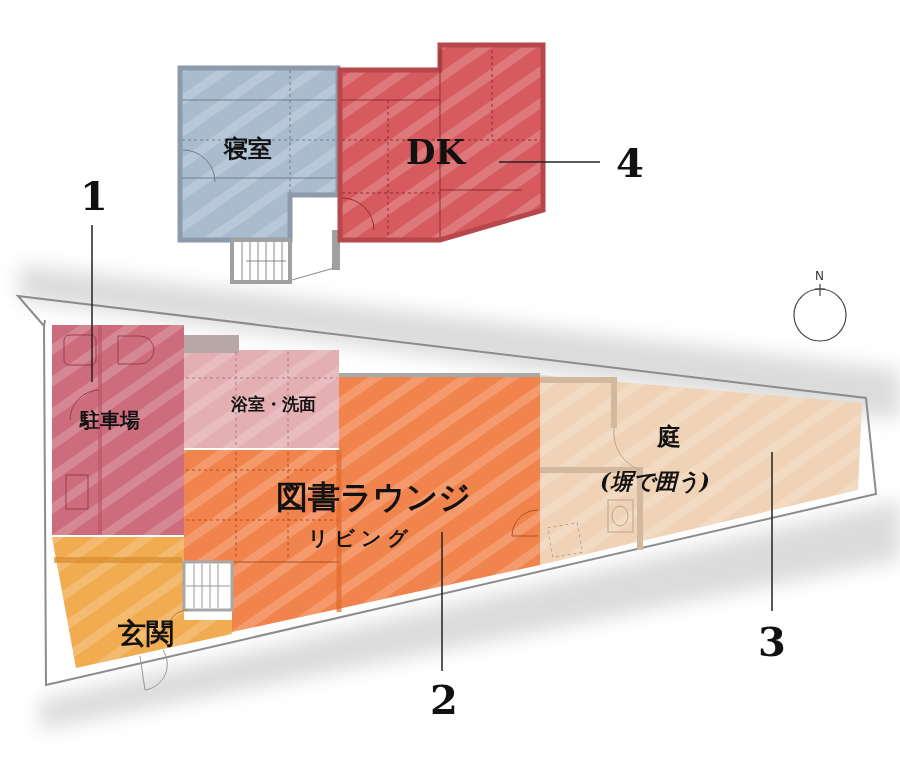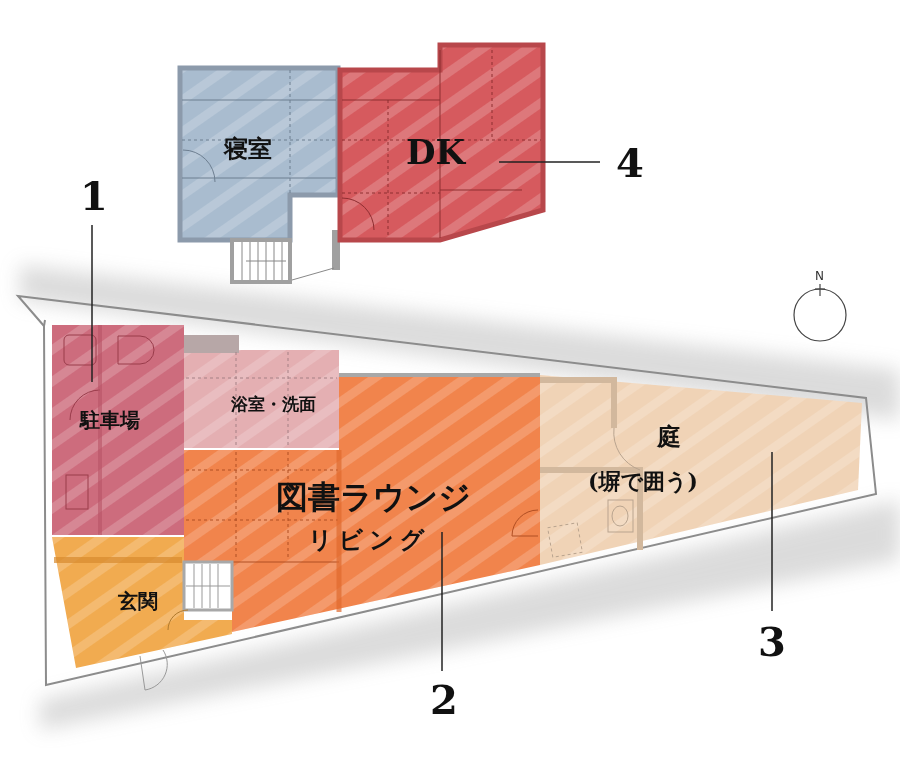--- a/index.html
+++ b/index.html
@@ -138,23 +138,23 @@
   <circle cx="820" cy="315" r="26" fill="none" stroke="#444" stroke-width="1.2"></circle>
   <line x1="820" y1="284" x2="820" y2="296" stroke="#444" stroke-width="1.2"></line>
   <line x1="815" y1="289" x2="825" y2="289" stroke="#444" stroke-width="1.2"></line>
 </svg>
 
 <div class="room-label" style="left:224px;top:137px;font-size:24px;text-align:right;">寝室</div>
 <div class="room-label" style="left:406px;top:135px;font-size:34px;">DK</div>
 <div class="room-label" style="left:80px;top:410px;font-size:20px;">駐車場</div>
 <div class="room-label" style="left:215px;top:396px;font-size:17px;margin-left:16px;">浴室・洗面</div>
 <div class="room-label" style="left:276px;top:481px;font-size:32px;">図書ラウンジ</div>
-<div class="room-label" style="left:308px;top:528px;font-size:24px;letter-spacing:6px;">リビング</div>
-<div class="room-label" style="left:118px;top:591px;font-size:20px;">玄関</div>
+<div class="room-label" style="left:308px;top:528px;font-size:20px;letter-spacing:6px;">リビング</div>
+<div class="room-label" style="left:118px;top:620px;font-size:28px;">玄関</div>
 <div class="room-label" style="left:657px;top:425px;font-size:24px;">庭</div>
-<div class="room-label" style="left:588px;top:470px;font-size:22px;">(塀で囲う)</div>
+<div class="room-label" style="left:600px;top:470px;font-size:22px;font-style:italic;">(塀で囲う)</div>
 
 <div class="num-label" style="left:80px;top:176px;">1</div>
 <div class="num-label" style="left:430px;top:680px;">2</div>
 <div class="num-label" style="left:758px;top:622px;">3</div>
 <div class="num-label" style="left:616px;top:143px;">4</div>
 
 <div class="compass-n" style="left:815px;top:270px;">N</div>
 
 </body></html>

